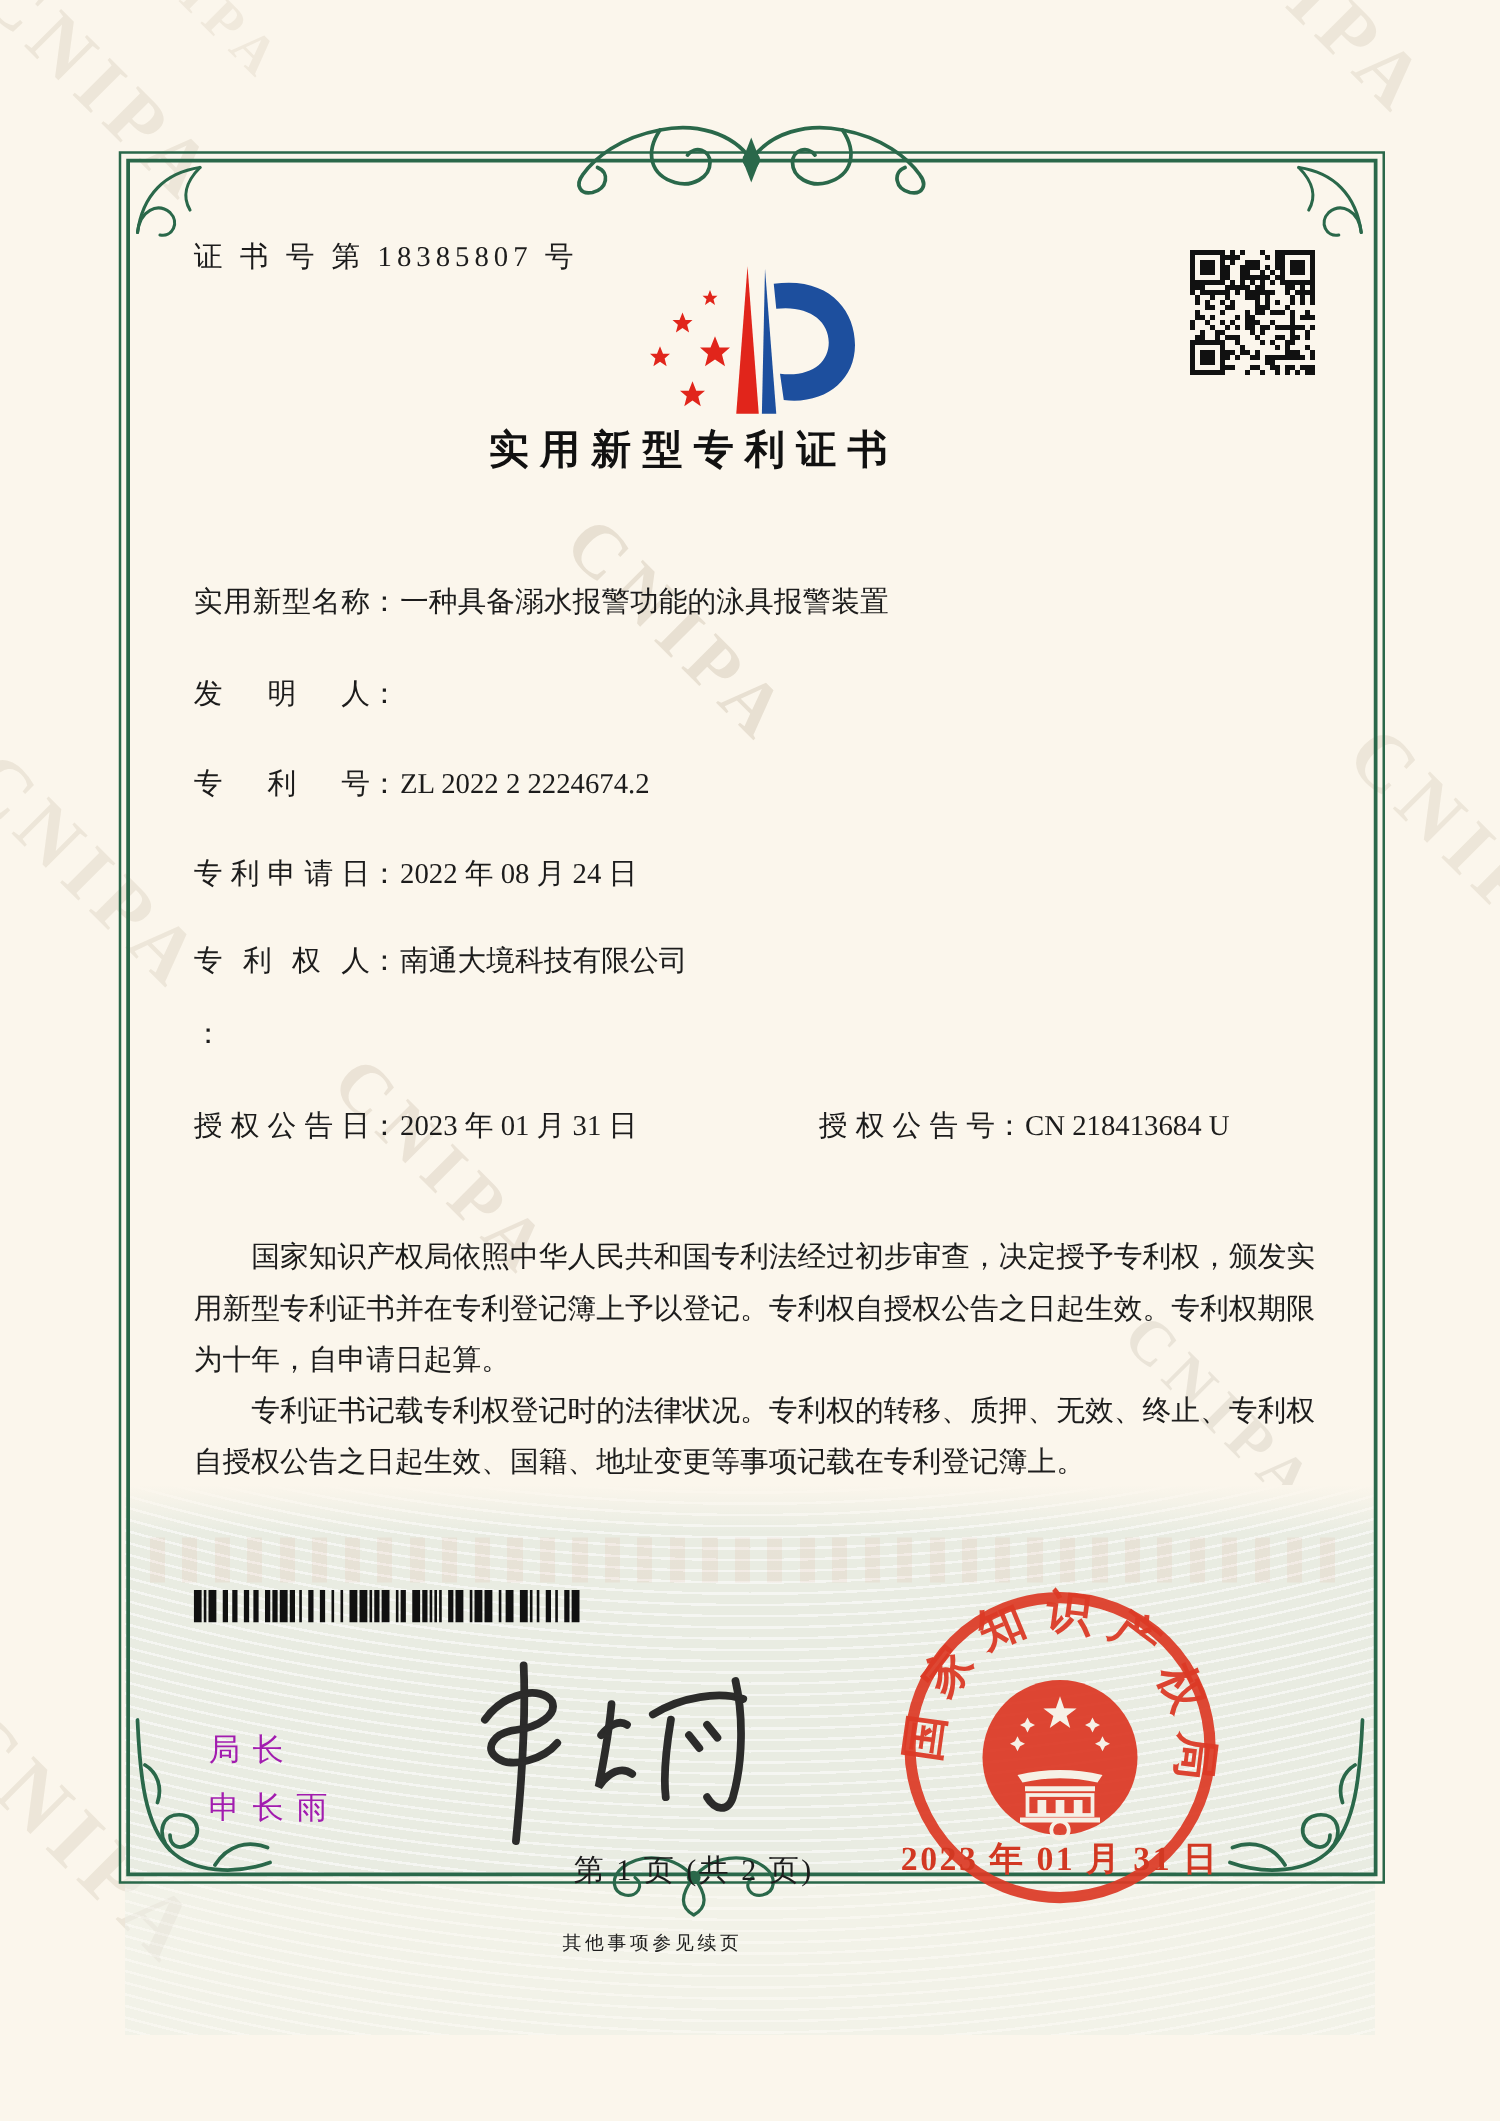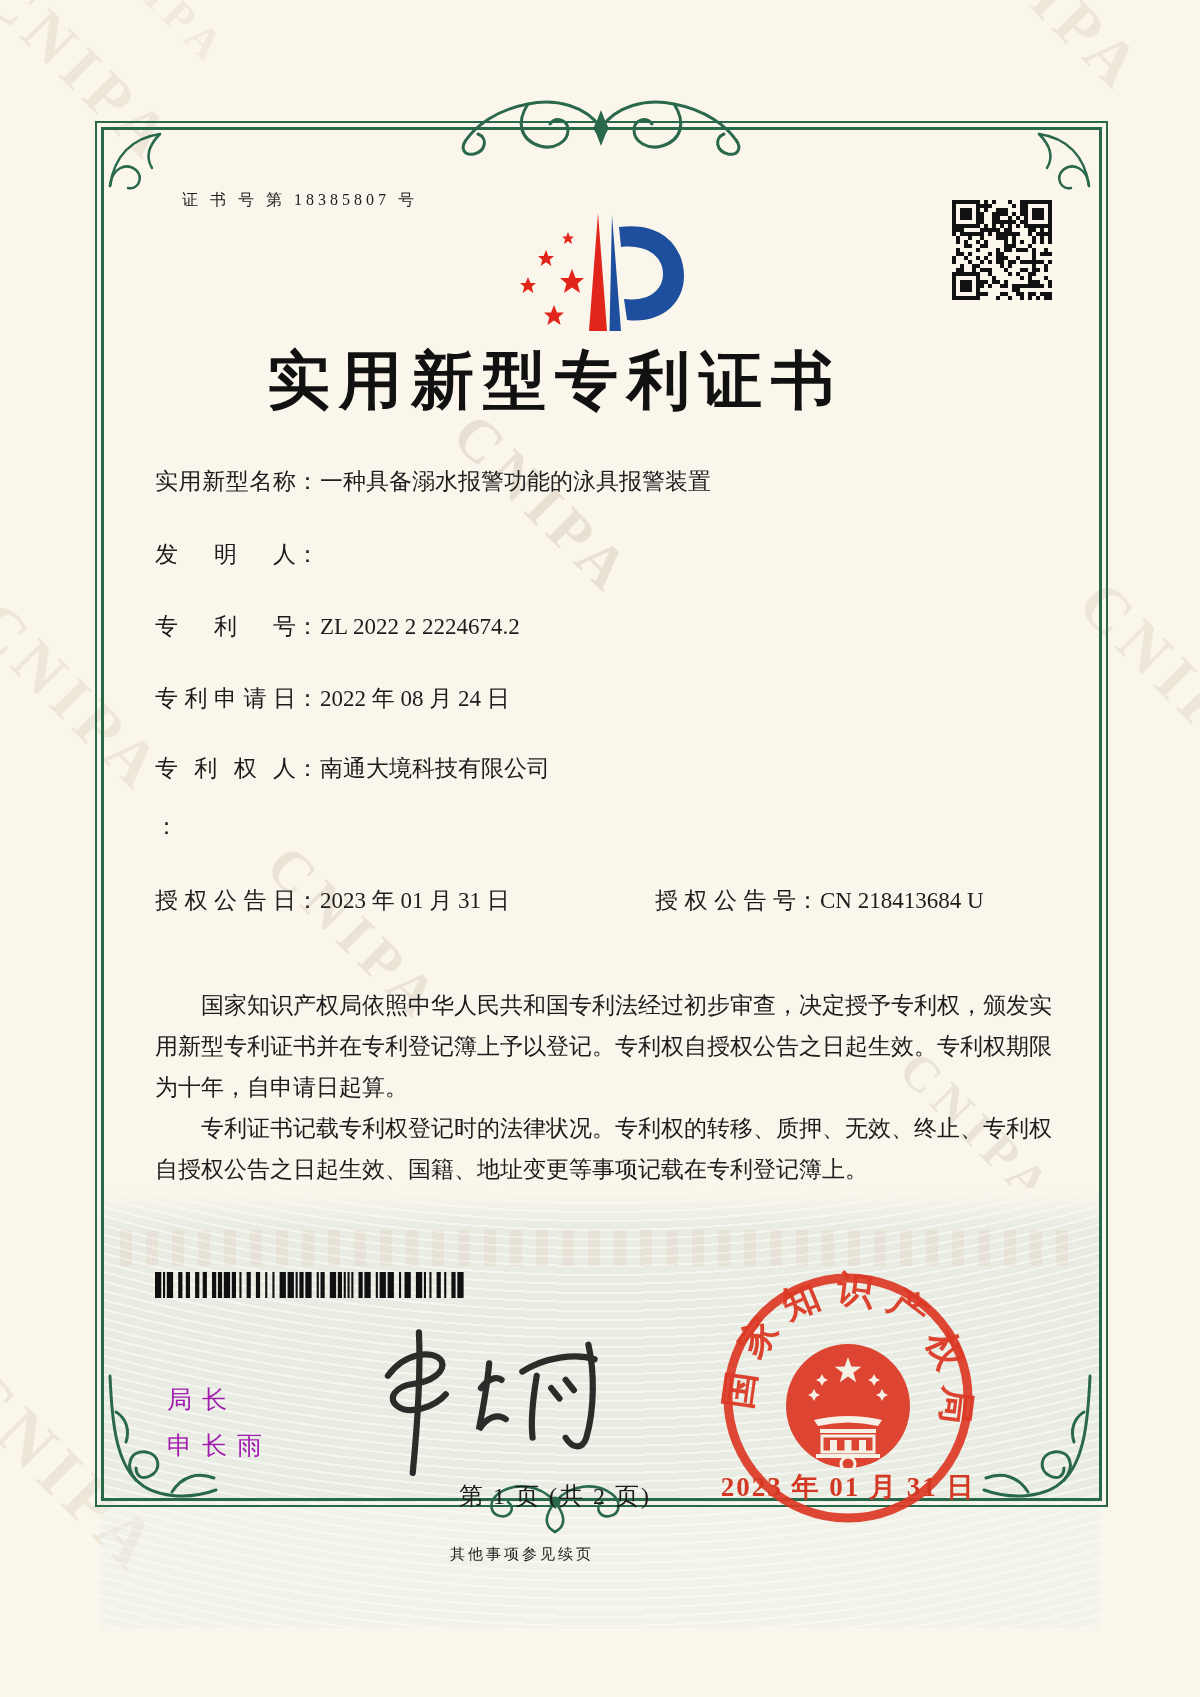--- a/index.html
+++ b/index.html
@@ -33,24 +33,24 @@
     position:absolute; left:100px; top:1503px; width:1000px; height:125px; opacity:.55;
     background:
       repeating-radial-gradient(circle at 500px -1750px, rgba(255,255,255,.55) 0 2px, rgba(255,255,255,0) 2px 9px),
       #ecefe6;
   }
   .security-band{
     position:absolute; left:120px; top:1230px; width:960px; height:36px;
     background:repeating-linear-gradient(90deg, rgba(205,95,60,.07) 0 12px, rgba(205,95,60,0) 12px 26px);
   }
   
-  .cert-no{position:absolute; left:155px; top:190px; font-size:16px; letter-spacing:4px;margin-left:27px;}
+  .cert-no{position:absolute; left:155px; top:190px; font-size:23px; letter-spacing:4px;}
   .title{
     position:absolute; left:155px; top:338px; width:800px; text-align:center;
-    font-size:63px; font-weight:700; letter-spacing:9px; color:#111;
+    font-size:32px; font-weight:700; letter-spacing:9px; color:#111;
   }
   
   .fields{position:absolute; left:155px; top:0; width:895px; font-size:23px;}
   .frow{position:absolute; left:0; display:flex; width:895px; line-height:34px;}
   .flabel{width:141px; text-align:justify; text-align-last:justify; flex:none;}
   .fcolon{width:24px; flex:none;}
   .fvalue{flex:1; white-space:pre-line;}
   .grant2{position:absolute; left:500px; top:0; display:flex; width:395px;}
   
   .bodytext{

